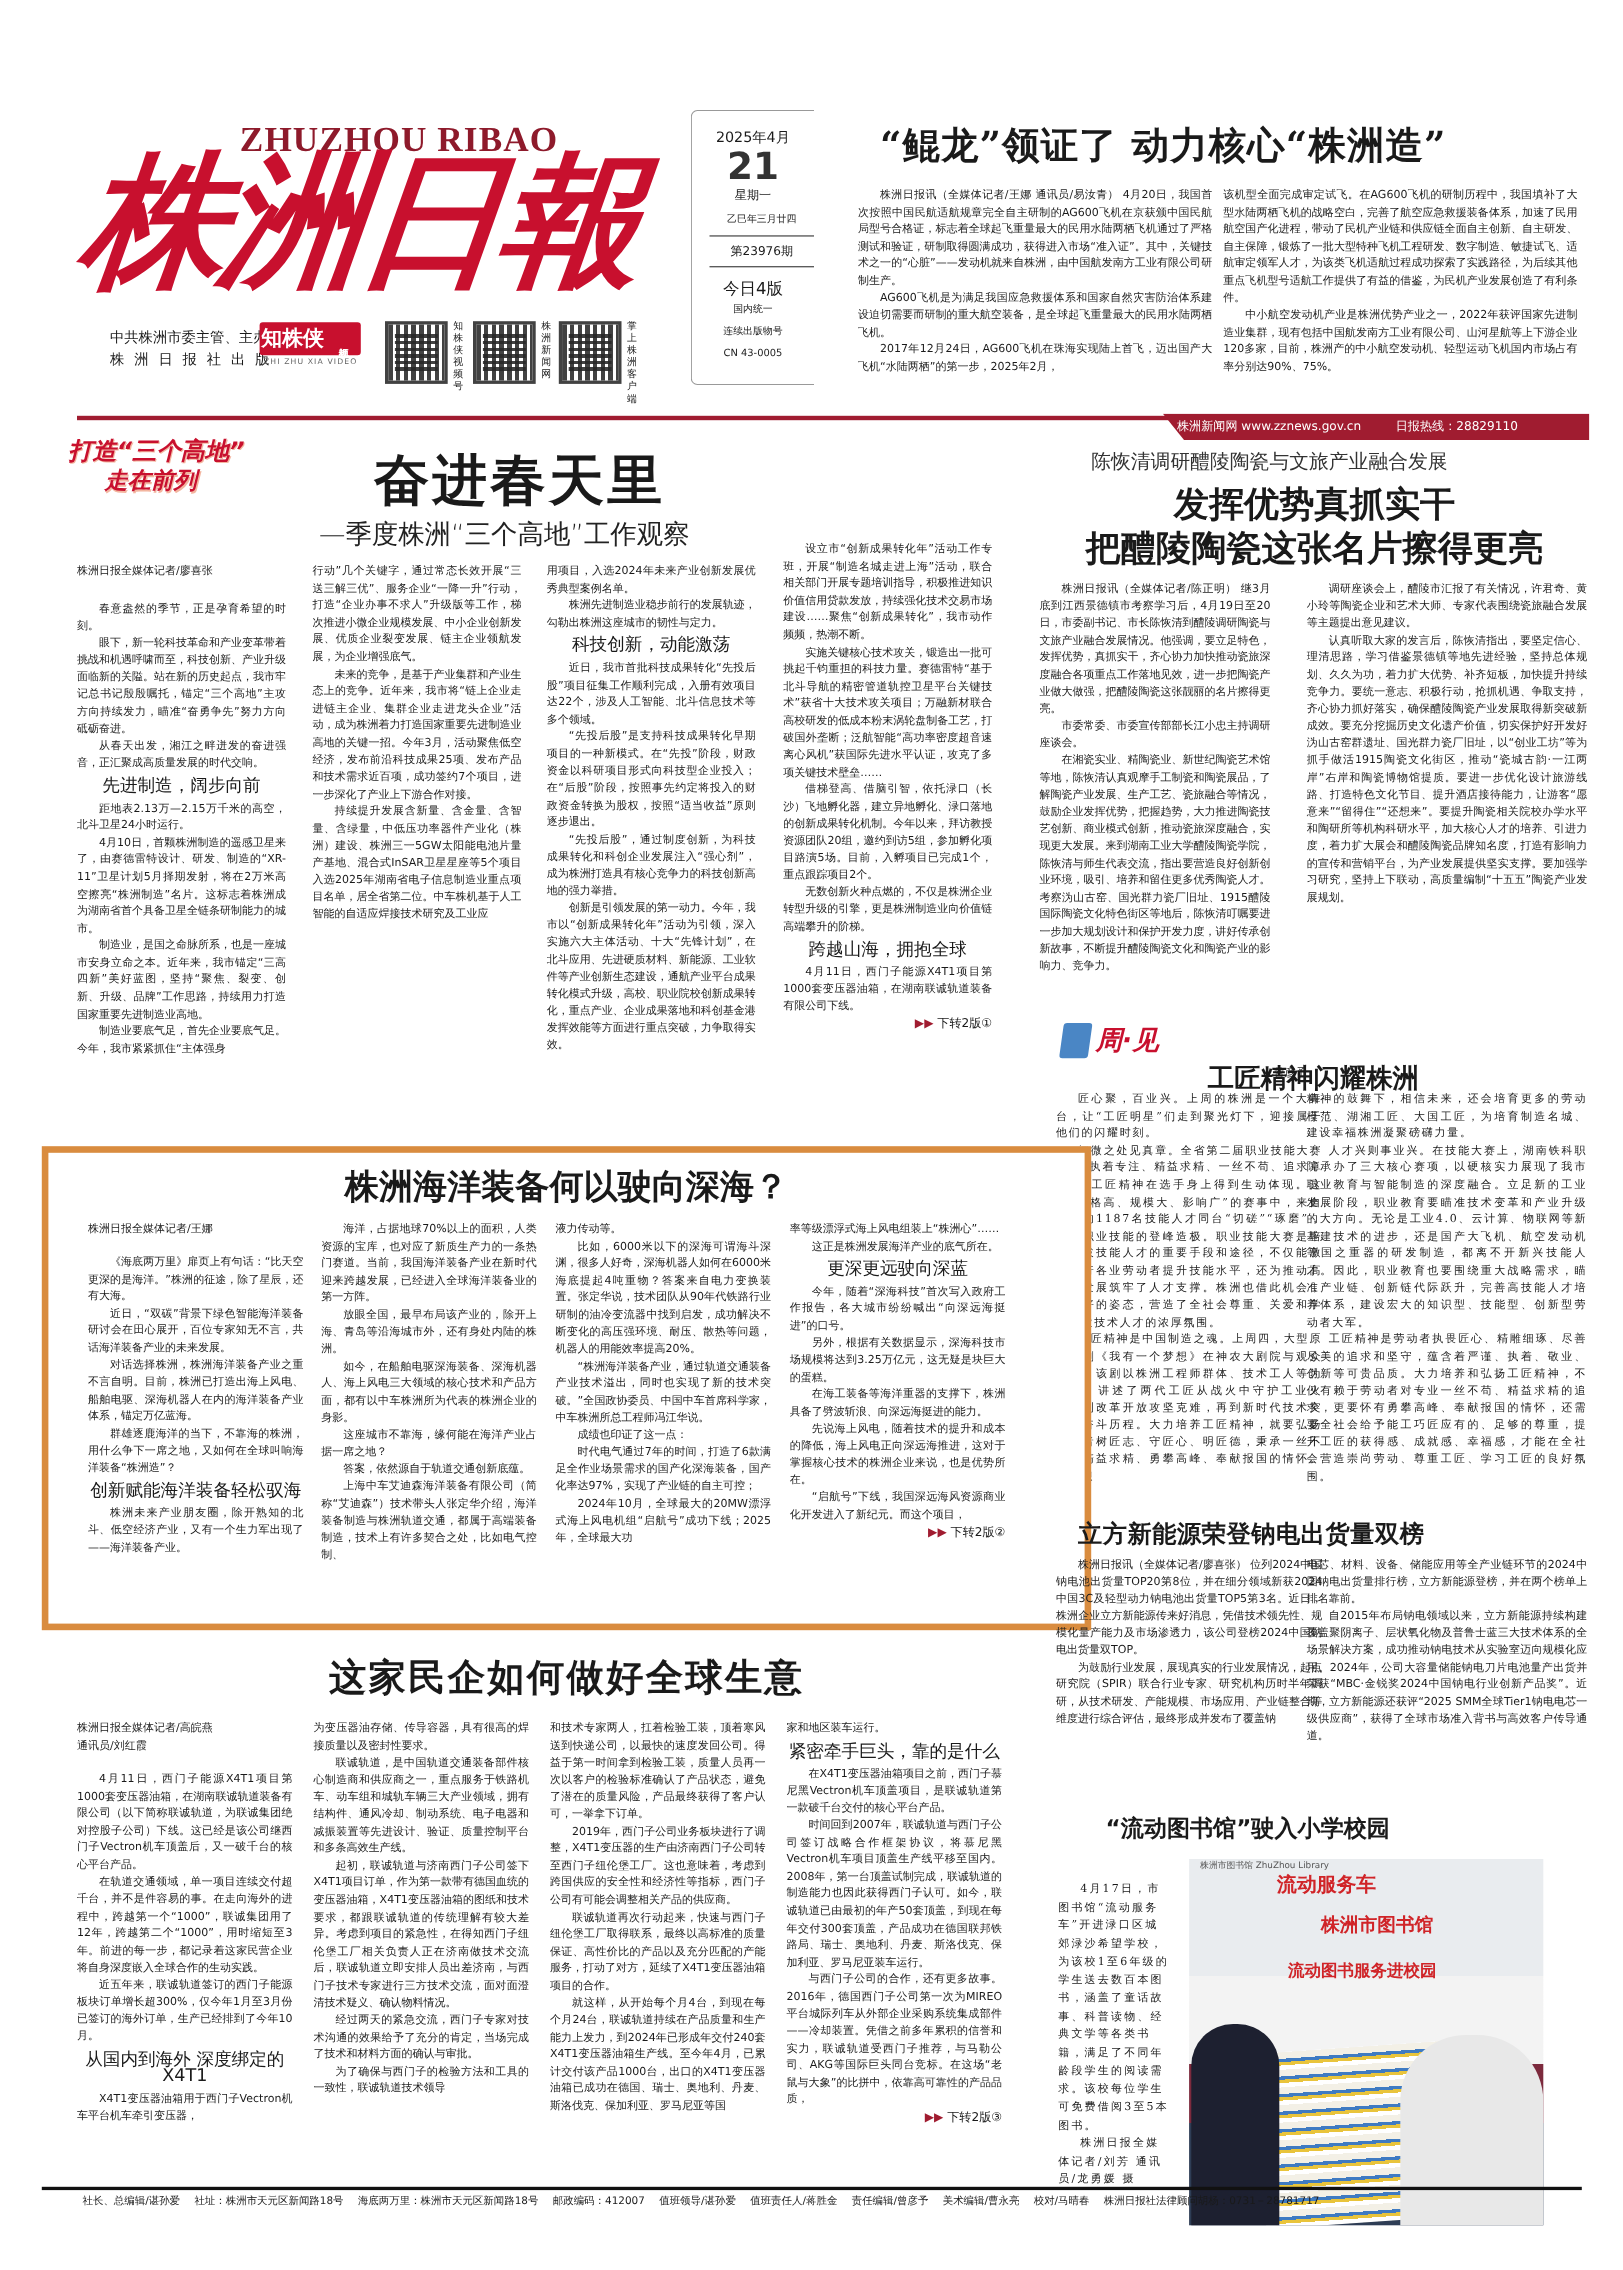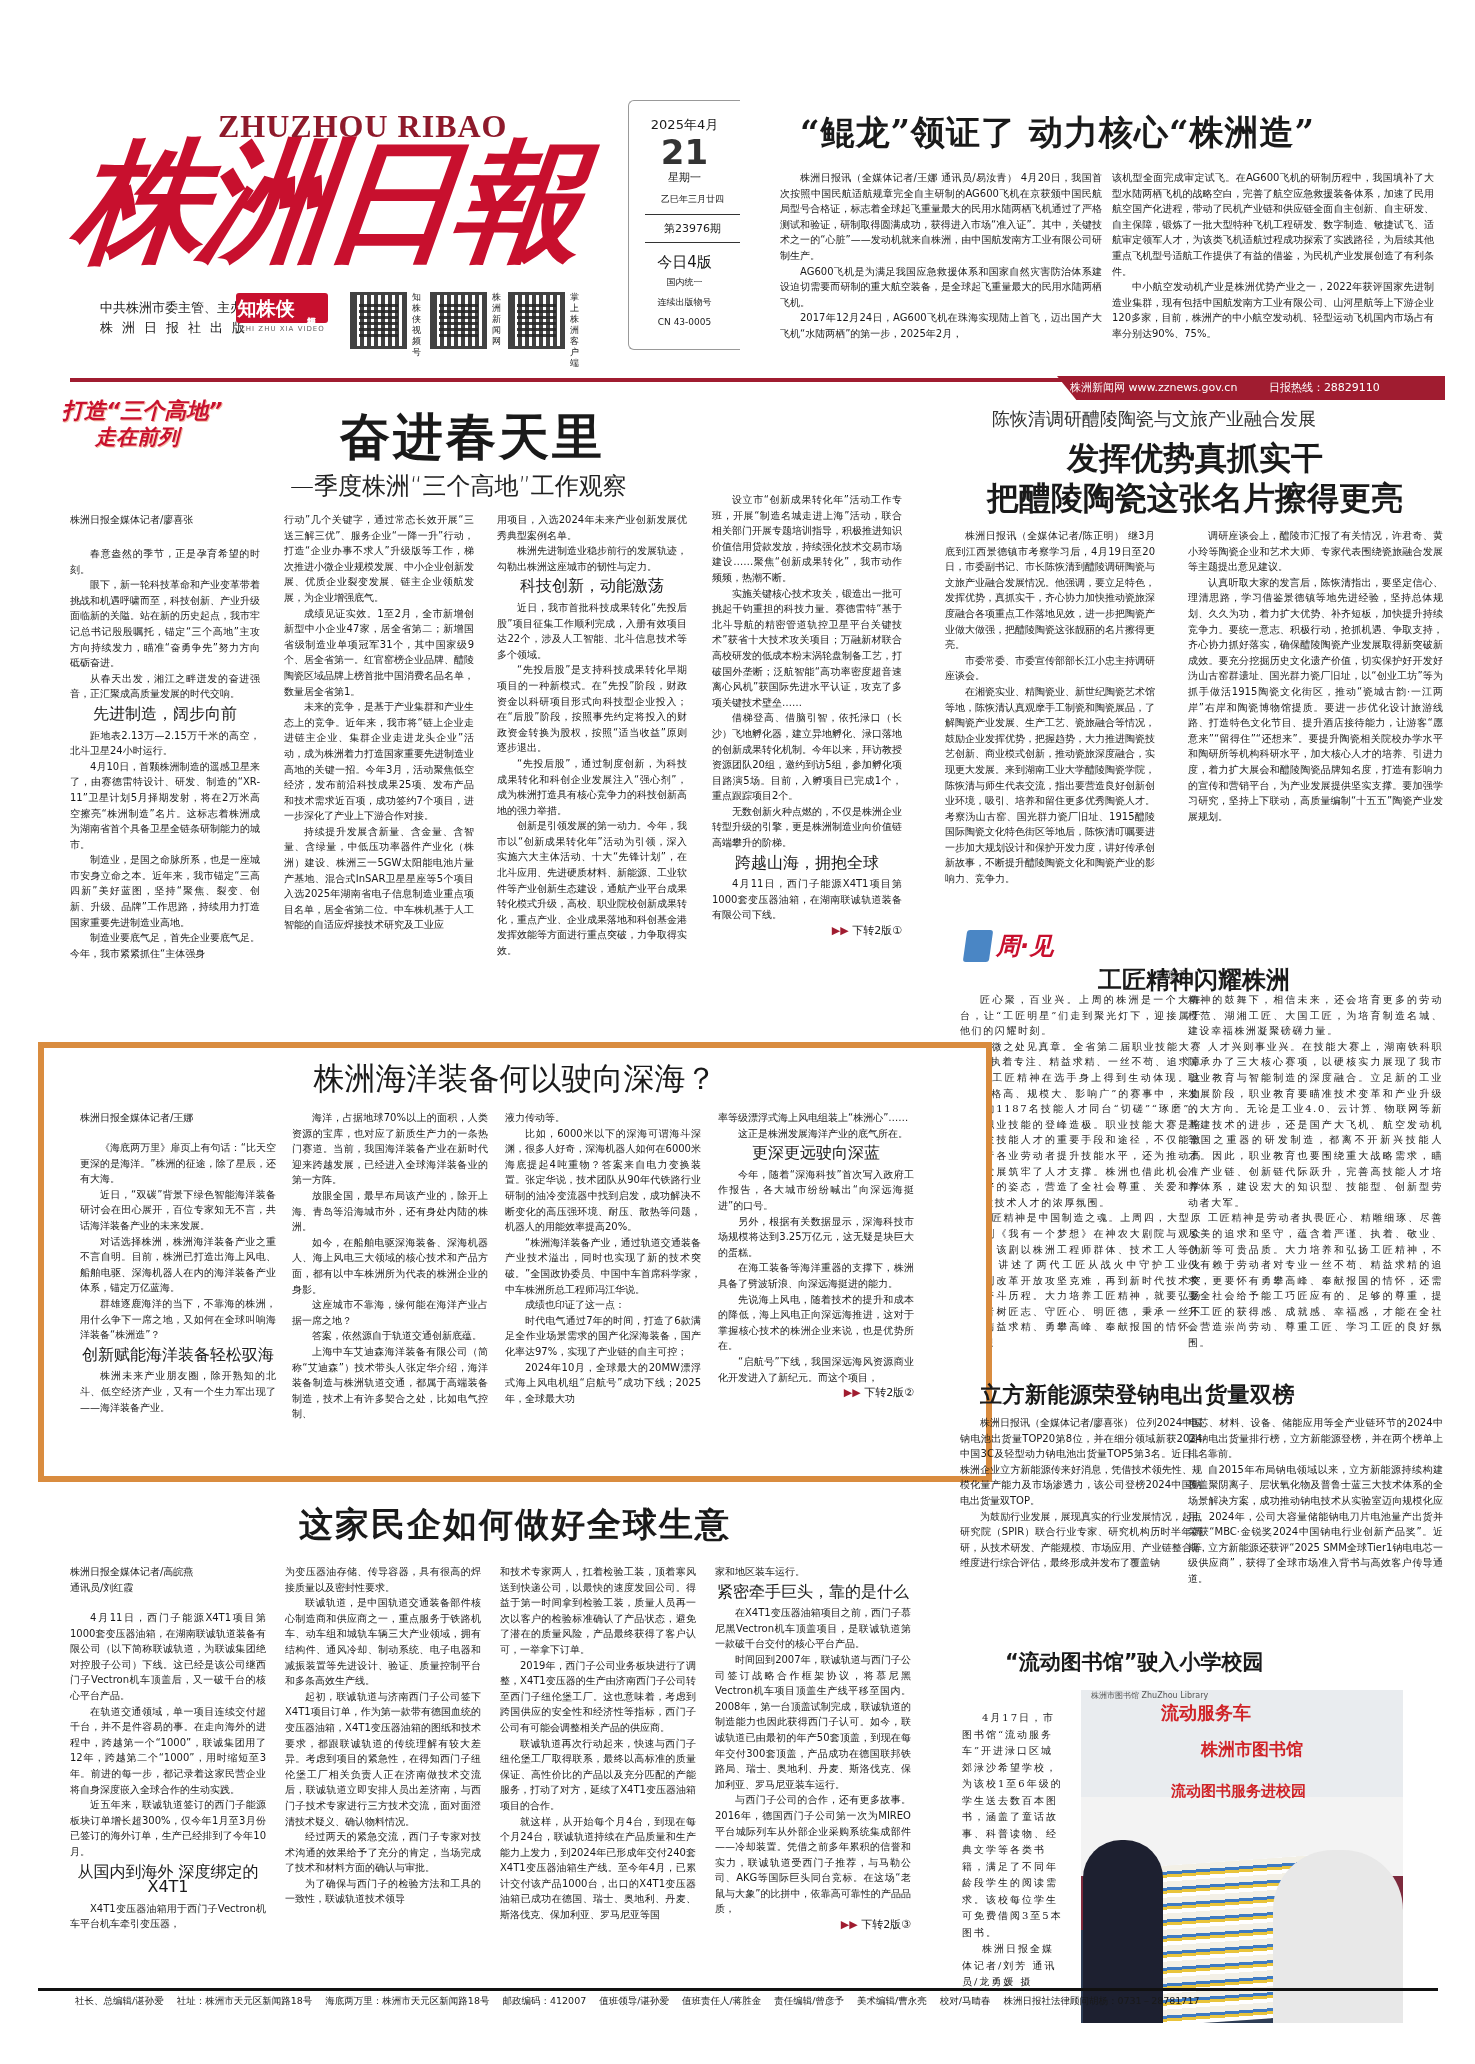--- a/index.html
+++ b/index.html
@@ -46,21 +46,21 @@
   .kicker .l2 { margin-left: 33px; font-size: 21px; }
   .feat-title { left: 340px; top: 404px; font-family: "DejaVu Serif", serif; font-weight: bold; font-size: 50px; letter-spacing: 3px; }
   .feat-sub { left: 290px; top: 470px; font-size: 24px; font-weight: 300; color: #222; }
 
   
   .r-kicker { left: 992px; top: 407px; font-size: 18px; color: #333; }
   .r-title { left: 945px; top: 438px; font-weight: bold; font-size: 32px; line-height: 40px; text-align: center; width: 500px; }
 
   
   .ocean-box { left: 38px; top: 1042px; width: 954px; height: 440px; border: 6px solid #d98c3f; background: #fff; }
-  .ocean-title { left: 0; top: 1058px; width: 1030px; text-align: center; font-family: "DejaVu Serif", serif; font-weight: normal; font-size: 31px; }
+  .ocean-title { left: 0; top: 1058px; width: 1030px; text-align: center; font-family: "DejaVu Serif", serif; font-weight: bold; font-size: 31px; }
 
   .enterprise-title { left: 0; top: 1502px; width: 1030px; text-align: center; font-weight: bold; font-size: 34px; letter-spacing: 2px; }
 
   
   .zj-logo { left: 965px; top: 930px; width: 116px; height: 40px; }
   .zj-title { left: 1098px; top: 928px; font-family: "DejaVu Serif", serif; font-weight: bold; font-size: 24px; margin-top: 36px; }
   .zj-author { left: 1158px; top: 968px; font-size: 10px; }
   .zj-text { font-family: "DejaVu Serif", serif; font-size: 10px; line-height: 15.6px; letter-spacing: 1.6px; }
 
   .na-title { left: 980px; top: 1380px; font-family: "DejaVu Serif", serif; font-weight: bold; font-size: 22px; letter-spacing: .5px; }
@@ -155,21 +155,20 @@
   <p>眼下，新一轮科技革命和产业变革带着挑战和机遇呼啸而至，科技创新、产业升级面临新的关隘。站在新的历史起点，我市牢记总书记殷殷嘱托，锚定“三个高地”主攻方向持续发力，瞄准“奋勇争先”努力方向砥砺奋进。</p>
   <p>从春天出发，湘江之畔迸发的奋进强音，正汇聚成高质量发展的时代交响。</p>
   <div class="sub-head">先进制造，阔步向前</div>
   <p>距地表2.13万—2.15万千米的高空，北斗卫星24小时运行。</p>
   <p>4月10日，首颗株洲制造的遥感卫星来了，由赛德雷特设计、研发、制造的“XR-11”卫星计划5月择期发射，将在2万米高空擦亮“株洲制造”名片。这标志着株洲成为湖南省首个具备卫星全链条研制能力的城市。</p>
   <p>制造业，是国之命脉所系，也是一座城市安身立命之本。近年来，我市锚定“三高四新”美好蓝图，坚持“聚焦、裂变、创新、升级、品牌”工作思路，持续用力打造国家重要先进制造业高地。</p>
   <p>制造业要底气足，首先企业要底气足。今年，我市紧紧抓住“主体强身</p>
 </div>
 <div class="abs body-text" style="left:284px;top:512px;width:190px;">
   <p style="text-indent:0">行动”几个关键字，通过常态长效开展“三送三解三优”、服务企业“一降一升”行动，打造“企业办事不求人”升级版等工作，梯次推进小微企业规模发展、中小企业创新发展、优质企业裂变发展、链主企业领航发展，为企业增强底气。</p>
-  <p>成绩见证实效。1至2月，全市新增创新型中小企业47家，居全省第二；新增国省级制造业单项冠军31个，其中国家级9个、居全省第一。红官窑榜企业品牌、醴陵陶瓷区域品牌上榜首批中国消费名品名单，数量居全省第1。</p>
   <p>未来的竞争，是基于产业集群和产业生态上的竞争。近年来，我市将“链上企业走进链主企业、集群企业走进龙头企业”活动，成为株洲着力打造国家重要先进制造业高地的关键一招。今年3月，活动聚焦低空经济，发布前沿科技成果25项、发布产品和技术需求近百项，成功签约7个项目，进一步深化了产业上下游合作对接。</p>
   <p>持续提升发展含新量、含金量、含智量、含绿量，中低压功率器件产业化（株洲）建设、株洲三一5GW太阳能电池片量产基地、混合式InSAR卫星星座等5个项目入选2025年湖南省电子信息制造业重点项目名单，居全省第二位。中车株机基于人工智能的自适应焊接技术研究及工业应</p>
 </div>
 <div class="abs body-text" style="left:497px;top:512px;width:190px;">
   <p style="text-indent:0">用项目，入选2024年未来产业创新发展优秀典型案例名单。</p>
   <p>株洲先进制造业稳步前行的发展轨迹，勾勒出株洲这座城市的韧性与定力。</p>
   <div class="sub-head">科技创新，动能激荡</div>
   <p>近日，我市首批科技成果转化“先投后股”项目征集工作顺利完成，入册有效项目达22个，涉及人工智能、北斗信息技术等多个领域。</p>
   <p>“先投后股”是支持科技成果转化早期项目的一种新模式。在“先投”阶段，财政资金以科研项目形式向科技型企业投入；在“后股”阶段，按照事先约定将投入的财政资金转换为股权，按照“适当收益”原则逐步退出。</p>
   <p>“先投后股”，通过制度创新，为科技成果转化和科创企业发展注入“强心剂”，成为株洲打造具有核心竞争力的科技创新高地的强力举措。</p>

